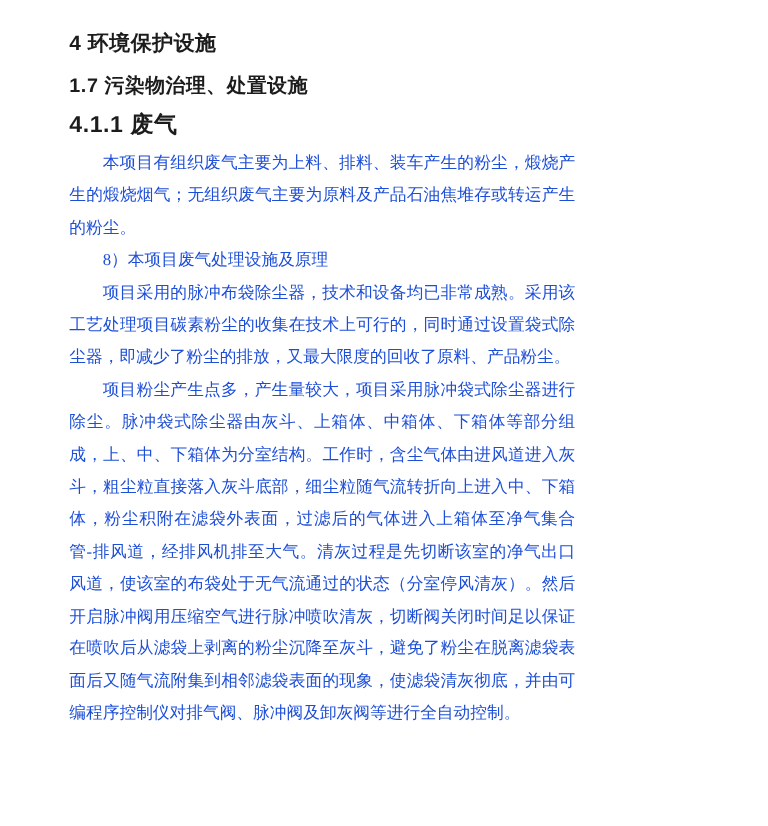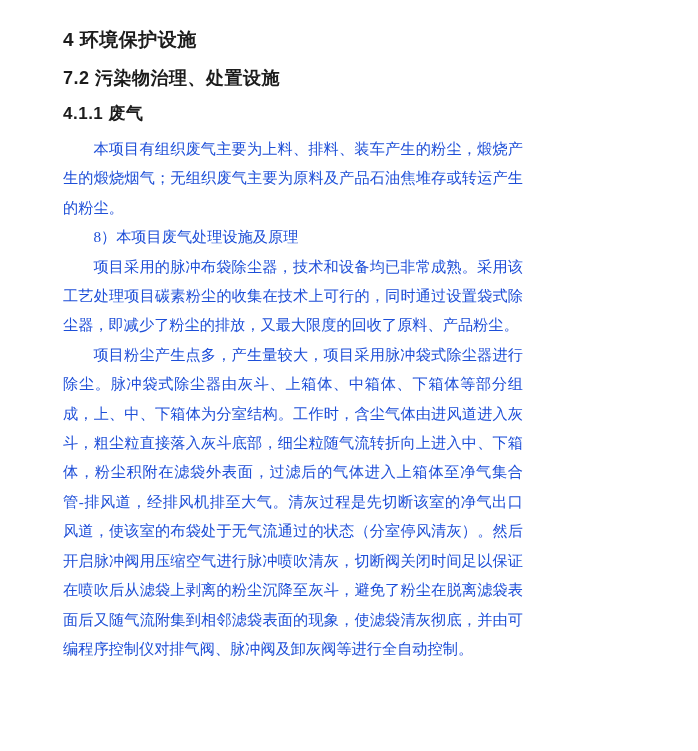--- a/index.html
+++ b/index.html
@@ -18,37 +18,37 @@
     color: #1f1f1f;
   }
   .h1, .h2, .h3 {
     font-family: "Liberation Sans", "DejaVu Sans", sans-serif;
     font-weight: bold;
     color: #1c1c1c;
     letter-spacing: 0.5px;
   }
   .h1 { font-size: 19px;   line-height: 26px; margin: 0 0 13px 0; }
   .h2 { font-size: 18px;   line-height: 25px; margin: 0 0 11px 0; }
-  .h3 { font-size: 17px; line-height: 24px; margin: 0 0 8px 0; }
+  .h3 { font-size: 21px; line-height: 24px; margin: 0 0 8px 0; }
   .para {
     font-family: "Liberation Serif", "DejaVu Serif", serif;
     font-size: 15.2px;
     line-height: 29.4px;
     margin: 0;
     text-align: justify;
     text-justify: inter-ideograph;
     text-indent: 2em;
     color: #1d4ed8;
   }
 </style>
 </head>
 <body>
 
 <div class="page">
   <div class="h1">4 环境保护设施</div>
-  <div class="h2">7.2 污染物治理、处置设施</div>
+  <div class="h2">1.7 污染物治理、处置设施</div>
   <div class="h3">4.1.1 废气</div>
 
   <p class="para">本项目有组织废气主要为上料、排料、装车产生的粉尘，煅烧产生的煅烧烟气；无组织废气主要为原料及产品石油焦堆存或转运产生的粉尘。</p>
   <p class="para">8）本项目废气处理设施及原理</p>
   <p class="para">项目采用的脉冲布袋除尘器，技术和设备均已非常成熟。采用该工艺处理项目碳素粉尘的收集在技术上可行的，同时通过设置袋式除尘器，即减少了粉尘的排放，又最大限度的回收了原料、产品粉尘。</p>
   <p class="para">项目粉尘产生点多，产生量较大，项目采用脉冲袋式除尘器进行除尘。脉冲袋式除尘器由灰斗、上箱体、中箱体、下箱体等部分组成，上、中、下箱体为分室结构。工作时，含尘气体由进风道进入灰斗，粗尘粒直接落入灰斗底部，细尘粒随气流转折向上进入中、下箱体，粉尘积附在滤袋外表面，过滤后的气体进入上箱体至净气集合管-排风道，经排风机排至大气。清灰过程是先切断该室的净气出口风道，使该室的布袋处于无气流通过的状态（分室停风清灰）。然后开启脉冲阀用压缩空气进行脉冲喷吹清灰，切断阀关闭时间足以保证在喷吹后从滤袋上剥离的粉尘沉降至灰斗，避免了粉尘在脱离滤袋表面后又随气流附集到相邻滤袋表面的现象，使滤袋清灰彻底，并由可编程序控制仪对排气阀、脉冲阀及卸灰阀等进行全自动控制。</p>
 </div>
 
 </body></html>

